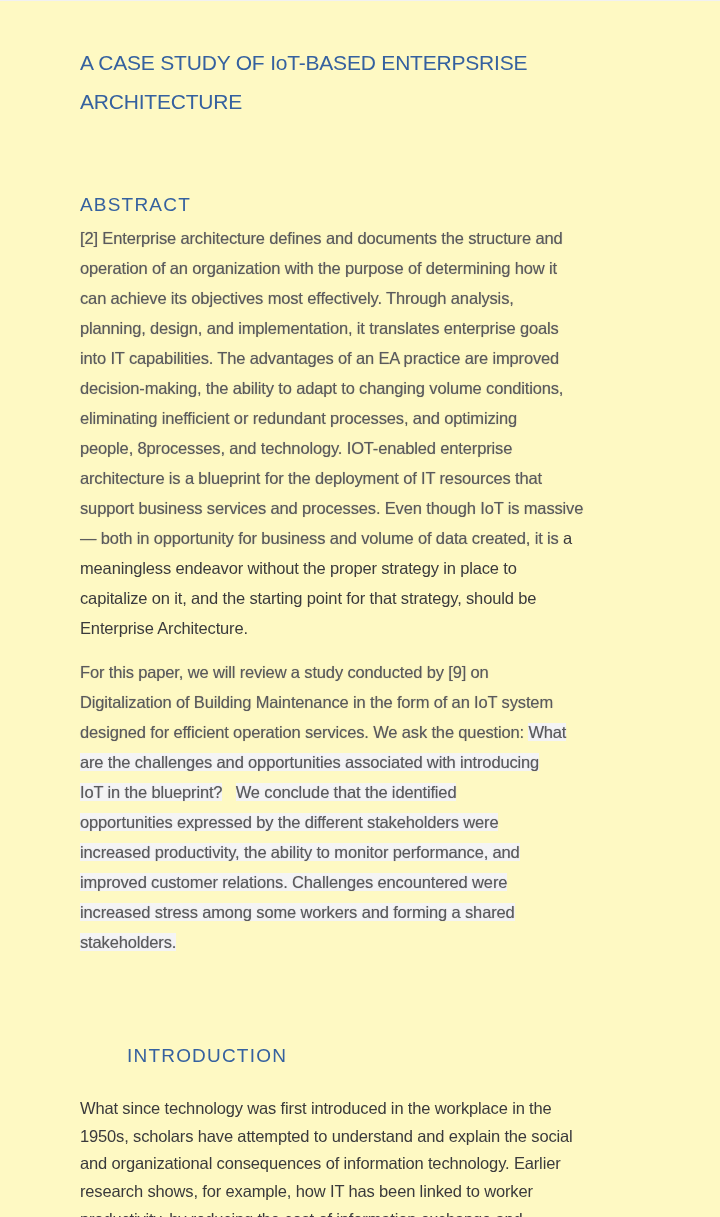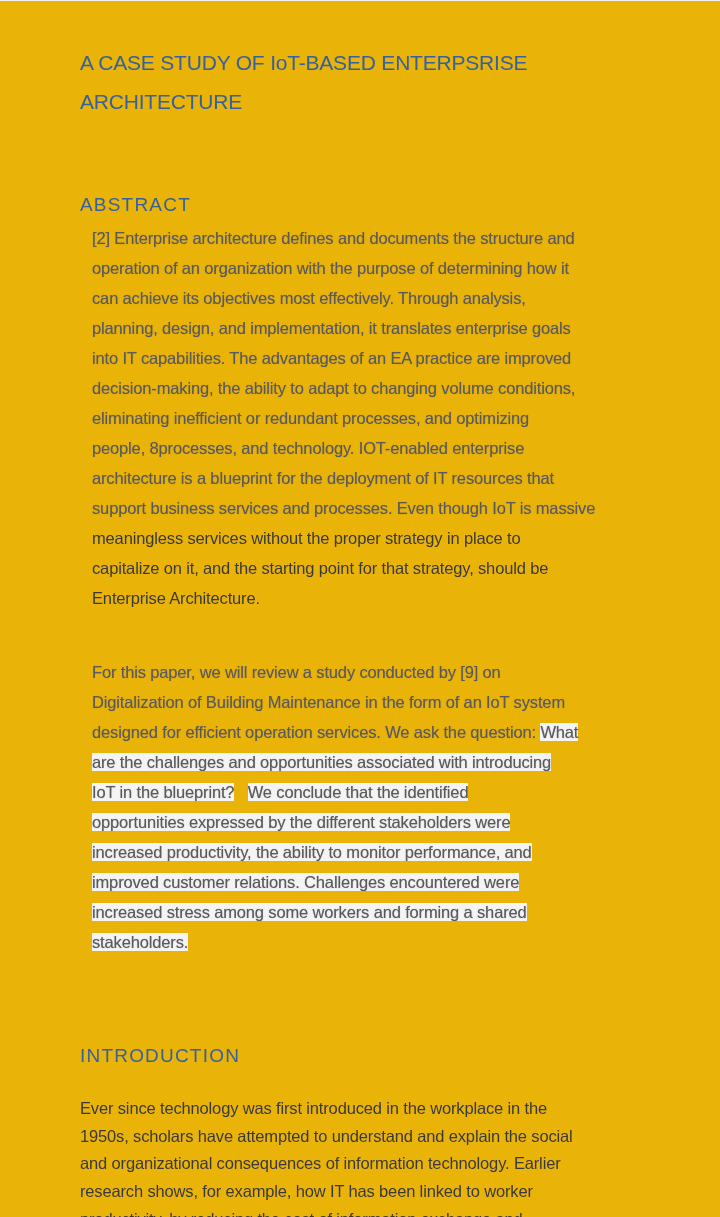--- a/index.html
+++ b/index.html
@@ -4,21 +4,21 @@
 <style>
   html, body {
     margin: 0;
     padding: 0;
     background: #ffffff;
   }
   .page {
     position: relative;
     width: 720px;
     height: 1217px;
-    background: #eab308;
+    background: #fef9c3;
     overflow: hidden;
     border-top: 1px solid #f1f1f2;
     font-family: "Liberation Sans", sans-serif;
   }
   .doc-title {
     position: absolute;
     top: 42px;
     left: 80px;
     width: 580px;
     color: #35619f;
@@ -31,36 +31,36 @@
     position: absolute;
     left: 80px;
     color: #35619f;
     font-size: 19px;
     line-height: 22px;
     font-weight: 400;
     letter-spacing: 1.2px;
     text-align: right;
   }
   .heading-abstract { top: 193px; }
-  .heading-introduction { top: 1044px; }
+  .heading-introduction { top: 1044px; margin-left: 47px; }
   .para {
     position: absolute;
     left: 80px;
     width: 600px;
     font-size: 16.5px;
     font-weight: 400;
     letter-spacing: -0.15px;
   }
   .para .line {
     white-space: pre;
   }
   .para-abstract-1 { top: 222px; }
   .para-abstract-2 { top: 656px; }
   .para-intro { top: 1094px; }
-  .lh-abstract .line { line-height: 30px; margin-left: 12px; }
+  .lh-abstract .line { line-height: 30px; }
   .lh-intro .line { line-height: 27.7px; }
   
   .soft {
     color: #5a5a5c;
     text-shadow: 0 0 0.9px rgba(95, 95, 98, 0.55);
   }
   
   .crisp {
     color: #3a3a3c;
     text-shadow: none;
@@ -87,41 +87,42 @@
       <div class="line"><span>[2] Enterprise architecture defines and documents the structure and</span></div>
       <div class="line"><span>operation of an organization with the purpose of determining how it</span></div>
       <div class="line"><span>can achieve its objectives most effectively. Through analysis,</span></div>
       <div class="line"><span>planning, design, and implementation, it translates enterprise goals</span></div>
       <div class="line"><span>into IT capabilities. The advantages of an EA practice are improved</span></div>
       <div class="line"><span>decision-making, the ability to adapt to changing volume conditions,</span></div>
       <div class="line"><span>eliminating inefficient or redundant processes, and optimizing</span></div>
       <div class="line"><span>people, 8processes, and technology. IOT-enabled enterprise</span></div>
       <div class="line"><span>architecture is a blueprint for the deployment of IT resources that</span></div>
       <div class="line"><span>support business services and processes. Even though IoT is massive</span></div>
-      <div class="line"><span class="crisp">meaningless services without the proper strategy in place to</span></div>
+      <div class="line"><span>— both in opportunity for business and volume of data created, it is </span><span class="crisp">a</span></div>
+      <div class="line"><span class="crisp">meaningless endeavor without the proper strategy in place to</span></div>
       <div class="line"><span class="crisp">capitalize on it, and the starting point for that strategy, should be</span></div>
       <div class="line"><span class="crisp">Enterprise Architecture.</span></div>
     </div>
 
   <div class="para para-abstract-2 lh-abstract soft">
       <div class="line"><span>For this paper, we will review a study conducted by [9] on</span></div>
       <div class="line"><span>Digitalization of Building Maintenance in the form of an IoT system</span></div>
       <div class="line"><span>designed for efficient operation services. We ask the question: </span><span class="hl">What</span></div>
       <div class="line"><span class="hl">are the challenges and opportunities associated with introducing</span></div>
       <div class="line"><span class="hl">IoT in the blueprint?</span><span>   </span><span class="hl">We conclude that the identified</span></div>
       <div class="line"><span class="hl">opportunities expressed by the different stakeholders were</span></div>
       <div class="line"><span class="hl">increased productivity, the ability to monitor performance, and</span></div>
       <div class="line"><span class="hl">improved customer relations. Challenges encountered were</span></div>
       <div class="line"><span class="hl">increased stress among some workers and forming a shared</span></div>
       <div class="line"><span class="hl">stakeholders.</span></div>
     </div>
 
   <div class="section-heading heading-introduction">INTRODUCTION</div>
 
   <div class="para para-intro lh-intro soft">
-      <div class="line"><span class="crisp">Ever since technology was first introduced in the workplace in the</span></div>
+      <div class="line"><span class="crisp">What since technology was first introduced in the workplace in the</span></div>
       <div class="line"><span class="crisp">1950s, scholars have attempted to understand and explain the social</span></div>
       <div class="line"><span class="crisp">and organizational consequences of information technology. Earlier</span></div>
       <div class="line"><span class="crisp">research shows, for example, how IT has been linked to worker</span></div>
       <div class="line"><span class="crisp">productivity, by reducing the cost of information exchange and</span></div>
     </div>
 
 </div>
 
 </body></html>

